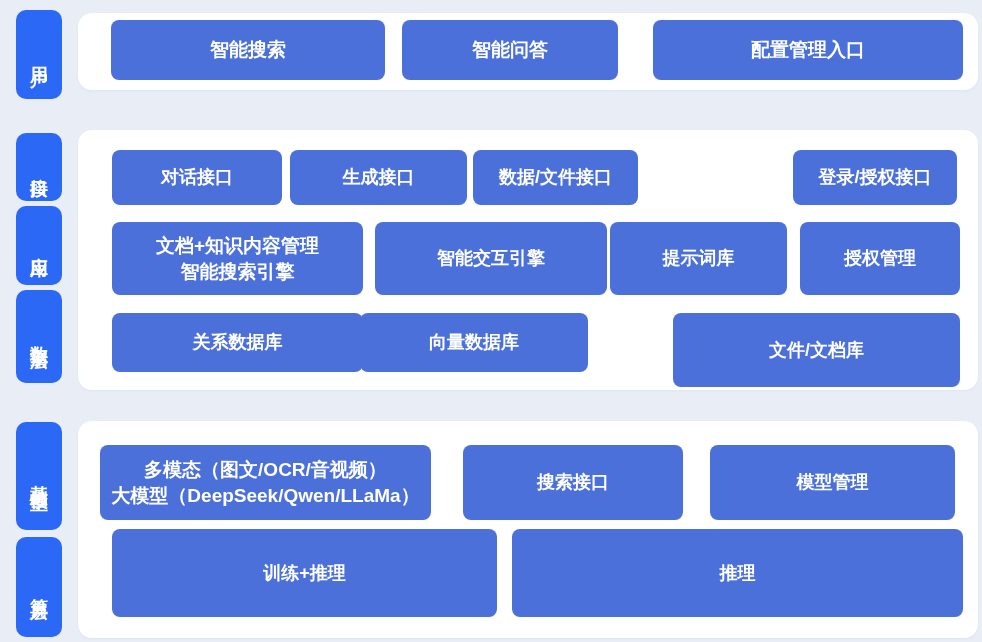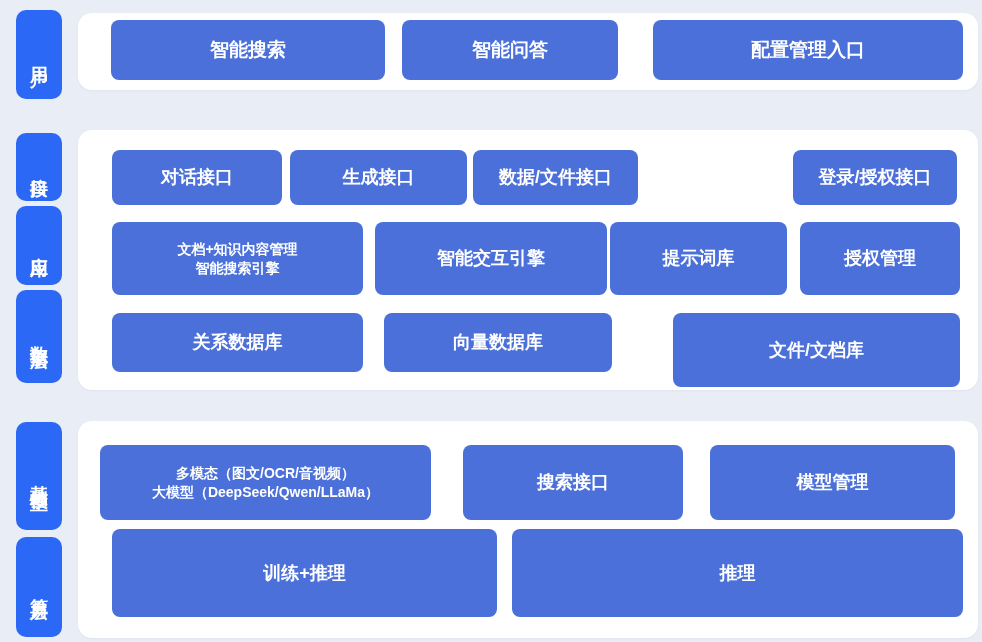--- a/index.html
+++ b/index.html
@@ -50,21 +50,21 @@
     text-align:center;
   }
   .block span{
     white-space:pre-line;
     font-size:18px;
     font-weight:700;
     line-height:1.35;
     text-align:center;
   }
   .block.lg span{font-size:19px;}
-  .block.two-line span{font-size:14px;}
+  .block.two-line span{font-size:19px;}
 </style>
 </head>
 <body>
 
 <div class="canvas">
 
   <div class="panel" style="left:78px;top:13px;width:900px;height:77px"></div>
   <div class="vlabel" style="left:16px;top:10px;width:46px;height:89px">
     <span class="vtext">用户</span>
   </div>
@@ -112,21 +112,21 @@
   <div class="block" style="left:610px;top:222px;width:177px;height:73px">
     <span>提示词库</span>
   </div>
   <div class="block" style="left:800px;top:222px;width:160px;height:73px">
     <span>授权管理</span>
   </div>
 
   <div class="block" style="left:112px;top:313px;width:251px;height:59px">
     <span>关系数据库</span>
   </div>
-  <div class="block" style="left:384px;top:313px;width:228px;height:59px">
+  <div class="block" style="left:360px;top:313px;width:228px;height:59px">
     <span>向量数据库</span>
   </div>
   <div class="block" style="left:673px;top:313px;width:287px;height:74px">
     <span>文件/文档库</span>
   </div>
 
   <div class="panel" style="left:78px;top:421px;width:900px;height:217px"></div>
   <div class="vlabel" style="left:16px;top:422px;width:46px;height:108px">
     <span class="vtext">基础模型</span>
   </div>

